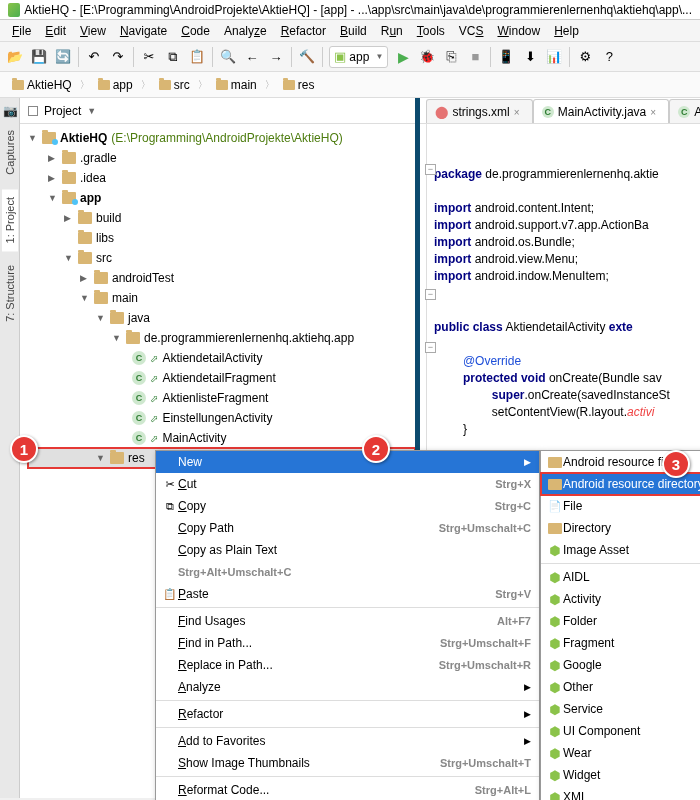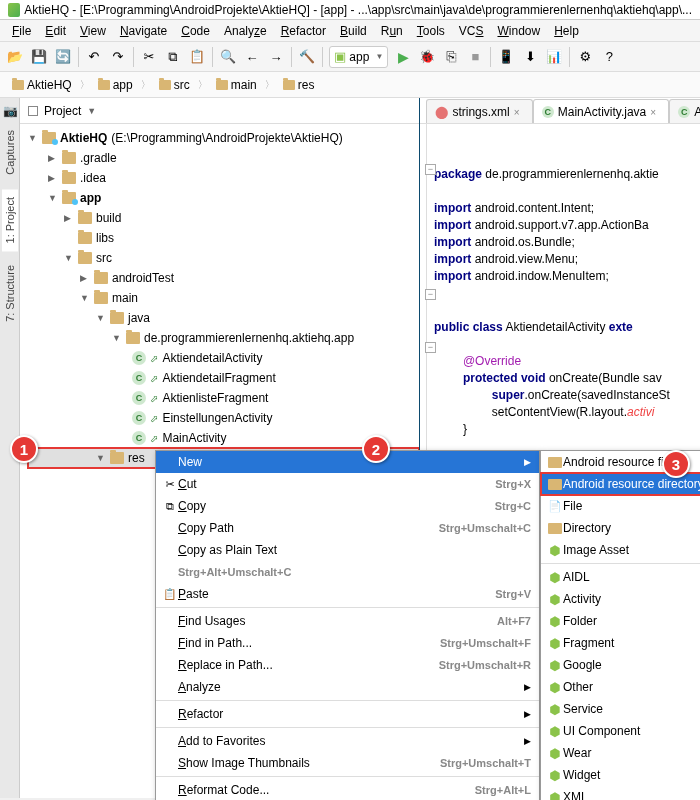--- a/index.html
+++ b/index.html
@@ -18,42 +18,42 @@
 .breadcrumb { height: 26px; background: #fafafa; border-bottom: 1px solid #ddd; display: flex; align-items: center; padding: 0 6px; gap: 2px; }
 .crumb { display: inline-flex; align-items: center; gap: 3px; padding: 2px 6px; cursor: default; }
 .crumb .folder-ic { width: 12px; height: 10px; background: #d9b673; border-radius: 1px; display: inline-block; position: relative;}
 .crumb .folder-ic::before{content:"";position:absolute;top:-2px;left:0;width:5px;height:2px;background:#d9b673;border-radius:1px 1px 0 0;}
 .crumb-sep { color: #999; font-size: 10px; }
 .main { display: flex; height: 700px; }
 .side-tabs { width: 20px; background: #e8e8e8; border-right: 1px solid #ccc; display: flex; flex-direction: column; align-items: center; padding-top: 6px; gap: 6px; }
 .side-tab { writing-mode: vertical-rl; transform: rotate(180deg); padding: 8px 2px; font-size: 11px; cursor: default; color: #444; white-space: nowrap; }
 .side-tab.active { background: #fff; }
 .side-ic { width: 12px; height: 12px; display: inline-block; }
-.project-pane { width: 400px; background: #fff; border-right: 1px solid #0c4a6e; display: flex; flex-direction: column; }
+.project-pane { width: 400px; background: #fff; border-right: 5px solid #0c4a6e; display: flex; flex-direction: column; }
 .pane-header { height: 26px; border-bottom: 1px solid #ddd; display: flex; align-items: center; padding: 0 8px; gap: 6px; }
 .pane-header .pin { width:10px; height:10px; border:1px solid #888; display:inline-block;}
 .tree { flex: 1; padding: 4px 0 4px 8px; overflow: hidden; position: relative; }
 .tree-row { display: flex; align-items: center; height: 20px; gap: 4px; white-space: nowrap; cursor: default; }
 .tree-row.sel { background: #e0e0e0; outline: 2px solid #e53935; outline-offset: -1px; }
 .arrow { width: 10px; font-size: 9px; color: #666; }
 .fic { width: 14px; height: 12px; background: #d9b673; border-radius: 1px; display:inline-block; position:relative;}
 .fic::before{content:"";position:absolute;top:-2px;left:0;width:6px;height:2px;background:#d9b673;border-radius:1px 1px 0 0;}
 .fic.mod::after{content:"";position:absolute;bottom:-1px;right:-2px;width:6px;height:6px;background:#4fc3f7;border-radius:50%;}
 .cic { width: 14px; height: 14px; background: #cfe8cf; border-radius: 50%; display: inline-flex; align-items: center; justify-content: center; font-size: 9px; color: #2e7d32; font-weight: bold;}
 .pad { display:inline-block; }
 .bold { font-weight: bold; }
-.grey { color: #000000; }
+.grey { color: #4d7c0f; }
 .editor-pane { flex: 1; background: #fff; display: flex; flex-direction: column; overflow: hidden; }
 .editor-tabs { height: 26px; border-bottom: 1px solid #ddd; display: flex; align-items: flex-end; padding-left: 6px; gap: 0; }
 .ed-tab { height: 24px; padding: 0 8px; border: 1px solid #ccc; border-bottom: none; border-radius: 3px 3px 0 0; background: #f5f5f5; display: inline-flex; align-items: center; gap: 4px; font-size: 11px; }
 .ed-tab.active { background: #fff; }
 .xic { width: 10px; height: 10px; color: #888; font-size: 10px; }
 .code { flex: 1; padding: 8px 0 8px 14px; font-family: Consolas, monospace; font-size: 12px; line-height: 17px; white-space: pre; position:relative; }
 .kw { color: #000080; font-weight: bold; }
-.ann { color: #a21caf; }
+.ann { color: #1d4ed8; }
 .it { font-style: italic; color: #ef4444;}
 .gutter{border-left:1px solid #ddd; position:absolute; left:6px; top:0; bottom:0;}
 .fold{position:absolute; left:-2px; width:11px; height:11px; border:1px solid #aaa; background:#fff; font-size:9px; text-align:center; line-height:9px; color:#888;}
 
 .ctx-menu { position: absolute; background: #fff; border: 1px solid #999; box-shadow: 2px 2px 6px rgba(0,0,0,.3); z-index: 100; }
 .ctx-menu.main-m { left: 155px; top: 450px; width: 385px; }
 .ctx-menu.sub-m { left: 540px; top: 450px; width: 200px; }
 .ctx-item { height: 22px; display: flex; align-items: center; padding: 0 8px 0 6px; gap: 0; cursor: default; }
 .ctx-item.hl { background: #2675d6; color: #fff; }
 .ctx-item.hl3 { outline: 2px solid #e53935; outline-offset: -1px; }

